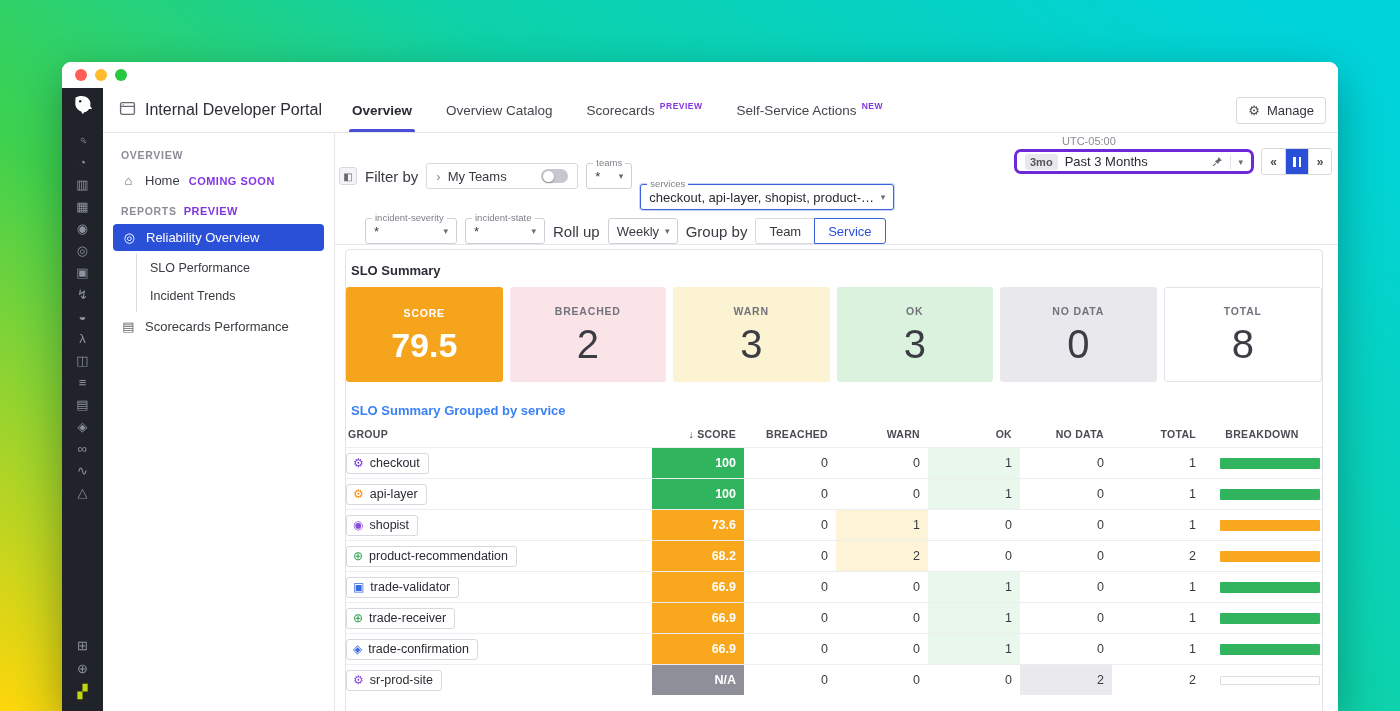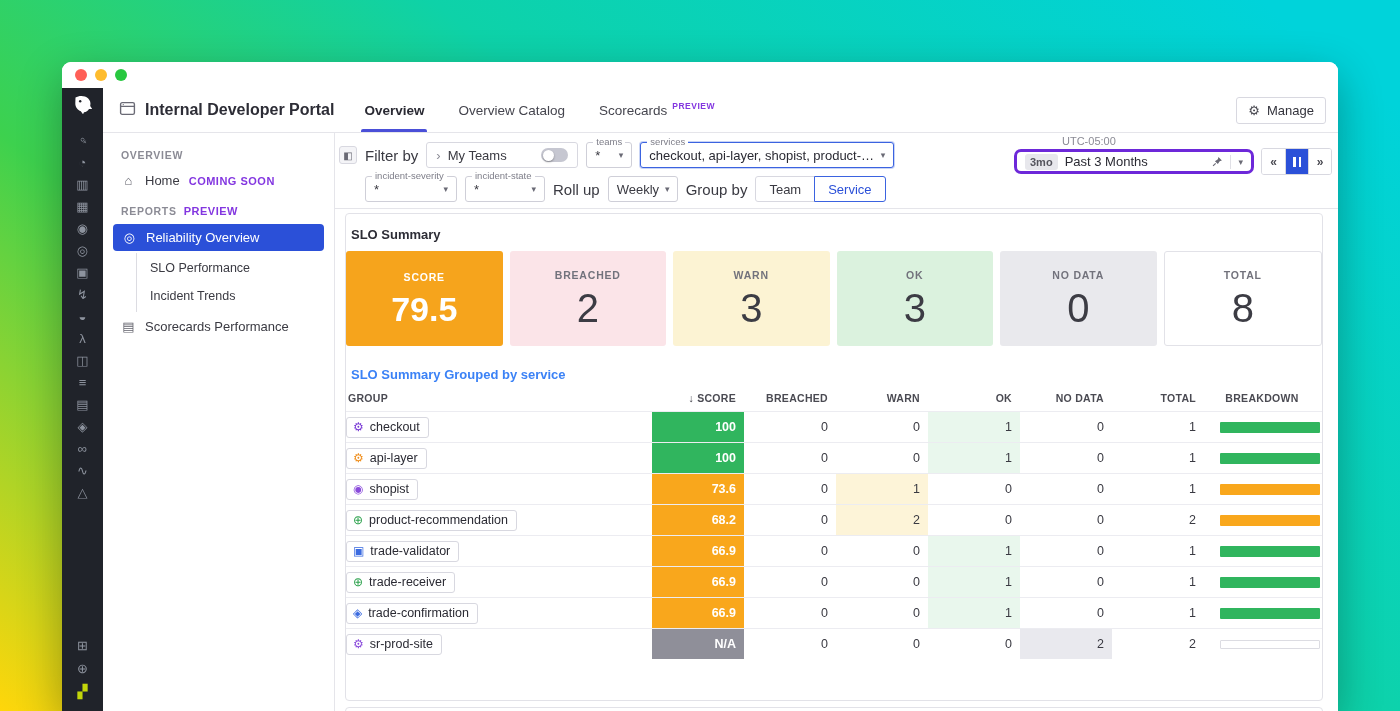--- a/index.html
+++ b/index.html
@@ -28,21 +28,21 @@
              color:#8d939e; font-size:13px; cursor:pointer; }
   .rail-bottom { margin-top:auto; display:flex; flex-direction:column; align-items:center; }
   .rail-bottom .db-icon { height:23px; }
 
   .app { flex:1; display:flex; flex-direction:column; min-width:0; }
 
   
   .app-header { flex:0 0 44px; display:flex; align-items:center; gap:30px;
                 padding:0 12px 0 16px; border-bottom:1px solid #e5e5ea; }
   .hdr-brand { display:flex; align-items:center; gap:9px; }
-  .hdr-title { font-size:16px; font-weight:700; color:#2d2d36; white-space:nowrap; }
+  .hdr-title { font-size:16px; font-weight:400; color:#2d2d36; white-space:nowrap; }
   .tabs { display:flex; gap:34px; height:44px; align-items:center; }
   .tab { position:relative; height:100%; display:flex; align-items:center; font-size:13.5px; color:#45454e; cursor:pointer; white-space:nowrap; }
   .tab.active { font-weight:700; color:#2a2a33; }
   .tab.active::after { content:""; position:absolute; left:-3px; right:-3px; bottom:0; height:3px; background:#4a4fd8; border-radius:2px 2px 0 0; }
   .tab-badge { font-size:8.5px; font-weight:700; color:#8336e0; letter-spacing:.5px; margin-left:5px; position:relative; top:-4px; }
   .manage-btn { margin-left:auto; display:flex; align-items:center; gap:7px; border:1px solid #d8d8e0;
                 border-radius:3px; background:#fff; padding:5px 11px; font-size:13px; color:#33333c; cursor:pointer; }
   .manage-btn .gear { font-size:13px; color:#4a4a52; }
 
   .main-row { flex:1; display:flex; min-height:0; }
@@ -70,21 +70,21 @@
   .flabel { font-size:15px; color:#3a3a42; white-space:nowrap; }
   .myteams { height:26px; width:152px; border:1px solid #d8d8e0; border-radius:3px; background:#fff;
              display:flex; align-items:center; gap:7px; padding:0 9px; font-size:13px; color:#3a3a42; cursor:pointer; }
   .chevr { color:#8b8b95; font-size:13px; }
   .toggle { margin-left:auto; width:27px; height:14px; border-radius:8px; background:#c6c7d1; position:relative; cursor:pointer; }
   .knob { position:absolute; left:1.5px; top:1.5px; width:11px; height:11px; background:#fff; border-radius:50%; box-shadow:0 1px 2px rgba(0,0,0,.35); }
   .select { position:relative; height:26px; border:1px solid #cfcfd8; border-radius:3px; background:#fff;
             display:flex; align-items:center; gap:6px; padding:0 8px; font-size:13px; color:#3a3a42; cursor:pointer; }
   .fl-label { position:absolute; top:-7px; left:6px; background:#fff; padding:0 3px; font-size:9.5px; color:#7e7e89; white-space:nowrap; }
   .caret { color:#6a6a75; font-size:9px; margin-left:auto; }
-  .select.focused { border-color:#3b63e0; box-shadow:0 0 0 1px rgba(59,99,224,.28); }
+  .select.focused { border-color:#3b63e0; box-shadow:0 0 0 1px rgba(59,99,224,.28);margin-top:42px; }
   .sel-teams{width:46px}.sel-services{width:254px;color:#2a2a33}.sel-sev{width:92px}.sel-state{width:80px}.sel-week{width:70px}
   .sel-ellip { white-space:nowrap; overflow:hidden; text-overflow:ellipsis; }
   .segment { display:flex; }
   .seg-btn { height:26px; padding:0 13px; border:1px solid #d8d8e0; background:#fff; font-size:13px; color:#3a3a42; cursor:pointer; }
   .seg-btn:first-child { border-radius:3px 0 0 3px; }
   .seg-btn:last-child { border-radius:0 3px 3px 0; margin-left:-1px; }
   .seg-btn.selected { border-color:#3b63e0; color:#2b50d8; position:relative; z-index:1; }
 
   .timebar { position:absolute; top:2px; right:6px; }
   .utc { font-size:11px; color:#8b8b95; margin:0 0 1px 48px; }
@@ -204,20 +204,24 @@
           <div class="tab active">
             <span>Overview</span>
           </div>
           <div class="tab">
             <span>Overview Catalog</span>
           </div>
           <div class="tab">
             <span>Scorecards</span>
             <span class="tab-badge">PREVIEW</span>
           </div>
+          <div class="tab">
+            <span>Self-Service Actions</span>
+            <span class="tab-badge">NEW</span>
+          </div>
         </div>
         <button class="manage-btn">
           <span class="gear">⚙</span>
           <span>Manage</span>
         </button>
       </div>
 
       <div class="main-row">
 
         <div class="navpanel">

